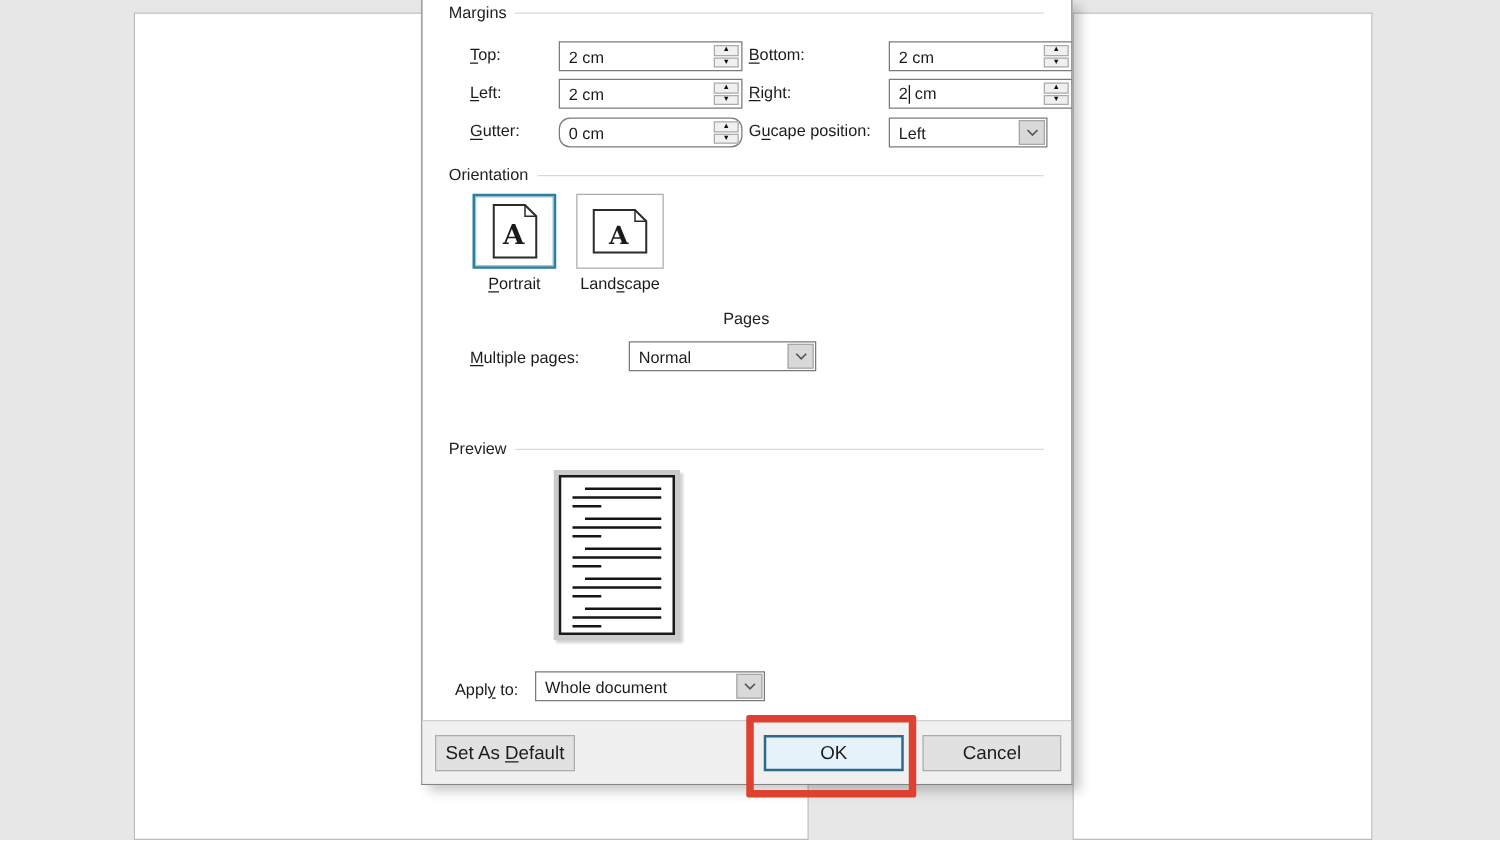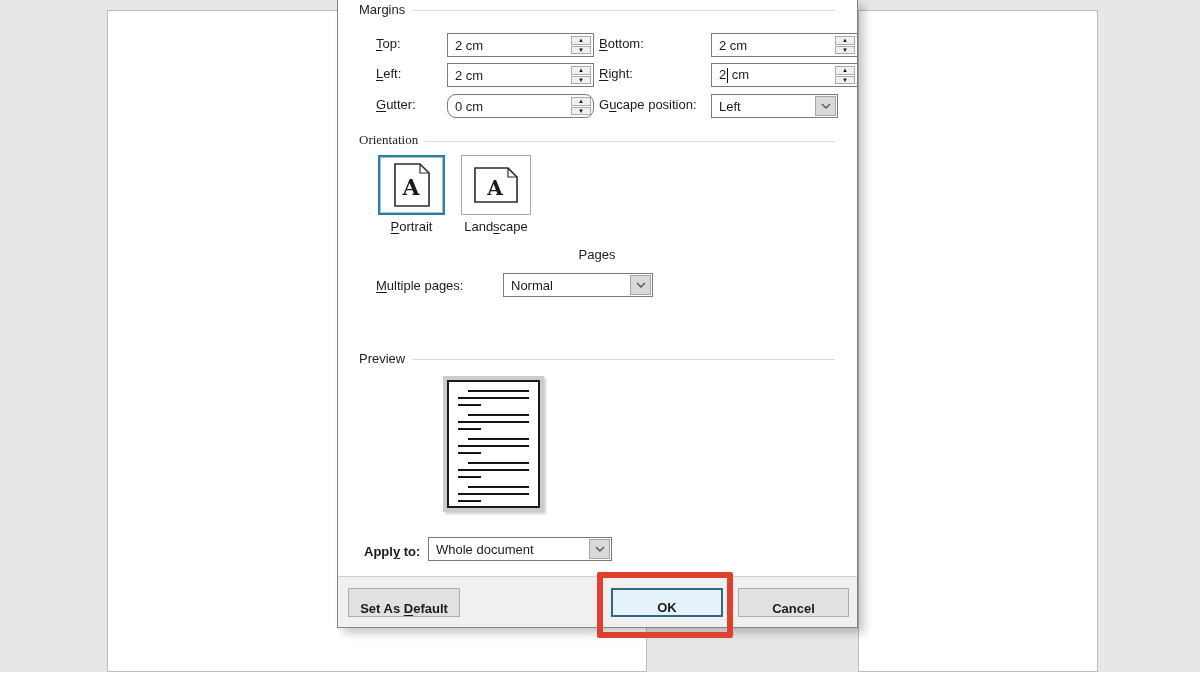--- a/index.html
+++ b/index.html
@@ -59,22 +59,22 @@
   #preview-page { width:100%; height:100%; background:#fff; border:2px solid #1a1a1a;
                   padding:8px 9px 4px 9px; display:flex; flex-direction:column; }
   .tl { height:2px; background:#151515; margin-bottom:5px; }
   .tl.i { margin-left:10px; }
   .tl.s { width:32%; margin-bottom:8px; }
 
   
   #footer { position:absolute; left:0; right:0; bottom:0; height:51px;
             background:#f0f0f0; border-top:1px solid #cfcfcf; }
   .btn { position:absolute; top:11px; height:29px; width:112px;
-         background:#e1e1e1; border:1px solid #adadad; font-size:13px;
-         display:flex; align-items:flex-end; justify-content:center; cursor:default;font-weight:bold; }
+         background:#e1e1e1; border:1px solid #adadad; font-size:15px;
+         display:flex; align-items:center; justify-content:center; cursor:default; }
   #btn-default { left:10px; }
   #btn-ok { left:273px; background:#e5f2fa; border:2px solid #2d6a8a; }
   #btn-cancel { left:400px; width:111px; }
 
   
   #ok-highlight { left:597px; top:572px; width:136px; height:66px;
                   border:6px solid #df4130; border-radius:2px; z-index:50; }
 </style>
 </head>
 <body>
@@ -158,21 +158,21 @@
   <span class="flabel" style="left:261px; top:97px;"><span>G</span><span class="u">u</span><span>cape position:</span></span>
   <div class="dd" style="left:373px; top:94px; width:127px;">
     <span>Left</span>
     <div class="chev">
       <svg width="10" height="6" viewBox="0 0 10 6">
           <polyline points="1,1 5,5 9,1" fill="none" stroke="#565656" stroke-width="1.4"></polyline>
         </svg>
     </div>
   </div>
 
-  <div class="group-head" style="top:132px;font-family:Liberation Serif, serif;">
+  <div class="group-head" style="top:132px;">
     <span>Orientation</span>
     <div class="gl"></div>
   </div>
 
   <div class="tile" id="tile-portrait">
     <svg width="38" height="46" viewBox="0 0 38 46">
       <path d="M2,2 H27 L36,11 V44 H2 Z" fill="#ffffff" stroke="#2b2b2b" stroke-width="1.6"></path>
       <path d="M27,2 V11 H36" fill="none" stroke="#2b2b2b" stroke-width="1.2"></path>
       <text x="18" y="33" text-anchor="middle" font-family="DejaVu Serif, serif" font-weight="bold" font-size="22" fill="#1a1a1a">A</text>
     </svg>
@@ -218,21 +218,21 @@
         <div class="tl s"></div>
       <div class="tl i"></div>
         <div class="tl"></div>
         <div class="tl s"></div>
       <div class="tl i"></div>
         <div class="tl"></div>
         <div class="tl s" style="margin-bottom:0;"></div>
     </div>
   </div>
 
-  <span class="flabel" style="left:26px; top:544px;font-weight:bold;"><span>Appl</span><span class="u">y</span><span> to:</span></span>
+  <span class="flabel" style="left:26px; top:544px;"><span>Appl</span><span class="u">y</span><span> to:</span></span>
   <div class="dd" style="left:90px; top:537px; width:184px;">
     <span>Whole document</span>
     <div class="chev">
       <svg width="10" height="6" viewBox="0 0 10 6">
           <polyline points="1,1 5,5 9,1" fill="none" stroke="#565656" stroke-width="1.4"></polyline>
         </svg>
     </div>
   </div>
 
   <div id="footer">

